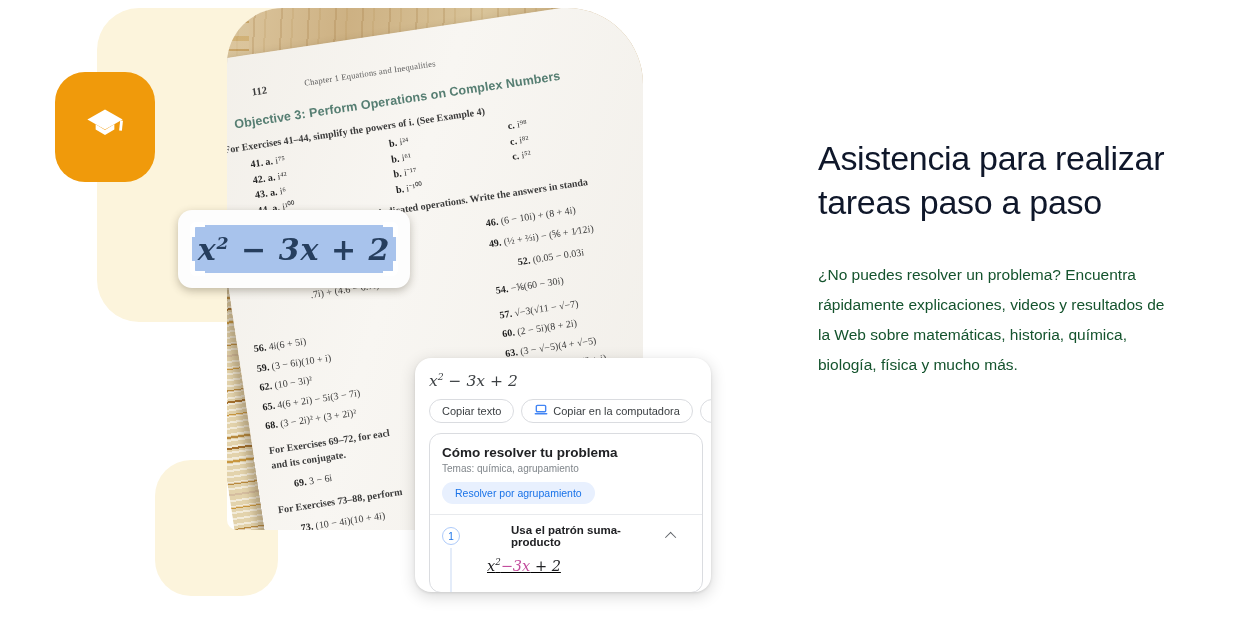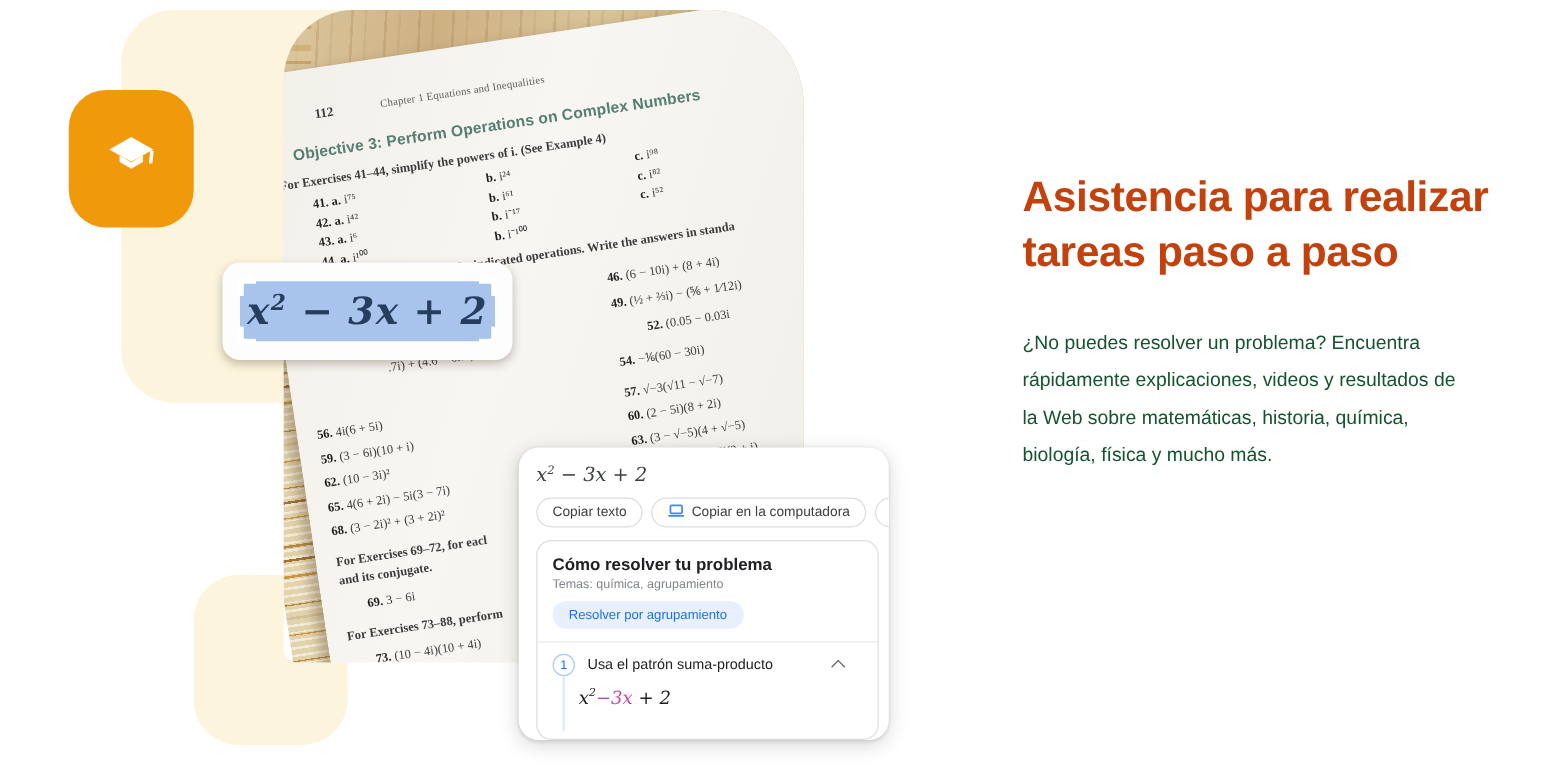--- a/index.html
+++ b/index.html
@@ -134,36 +134,36 @@
     color:var(--chip-blue-text); font-size:10.5px; font-weight:normal;
     padding:5px 13px; border-radius:12px; cursor:pointer;
   }
   .solver-divider { height:1px; background:#e8eaed; margin:10px -12px 0 -12px; }
   .step-row { display:flex; align-items:center; gap:10px; padding-top:9px; }
   .step-circle {
     width:18px; height:18px; border-radius:50%; border:1.5px solid #aecbfa;
     color:var(--chip-blue-text); font-size:10px;
     display:flex; align-items:center; justify-content:center; flex:0 0 auto;
   }
-  .step-title { font-size:11.5px; font-weight:normal; color:#202124; flex:1; }
+  .step-title { font-size:11.5px; font-weight:bold; color:#202124; flex:1;margin-left:41px; }
   .chevron-up {
     width:8px; height:8px; border-left:1.8px solid #5f6368; border-top:1.8px solid #5f6368;
     transform:rotate(45deg) translateY(2px); margin-right:14px; cursor:pointer;
   }
   .step-body {
-    margin-left:8px; border-left:2px solid #e4ecf9; padding:9px 0 0 11px; height:44px;
+    margin-left:8px; border-left:2px solid #e4ecf9; padding:9px 0 0 35px; height:44px;text-decoration:underline;
   }
   .step-eq { font-family:"DejaVu Serif", serif; font-style:italic; font-size:14.5px; color:#202124; }
   .step-eq sup { font-size:.6em; }
   .step-eq .pink { color:var(--step-term-pink); }
 
   
   .hero { position:absolute; left:818px; top:136px; width:392px; }
   .hero h1 {
-    font-size:34px; line-height:1.3; font-weight:bold; color:#c2410c;
+    font-size:34px; line-height:1.3; font-weight:normal; color:#0f172a;
     letter-spacing:-.3px;
   }
   .hero p {
     margin-top:36px; width:360px; font-size:15.5px; line-height:1.93; color:#14532d;
   }
 </style>
 </head>
 <body>
 
 <div class="bg-cream-rect"></div>

